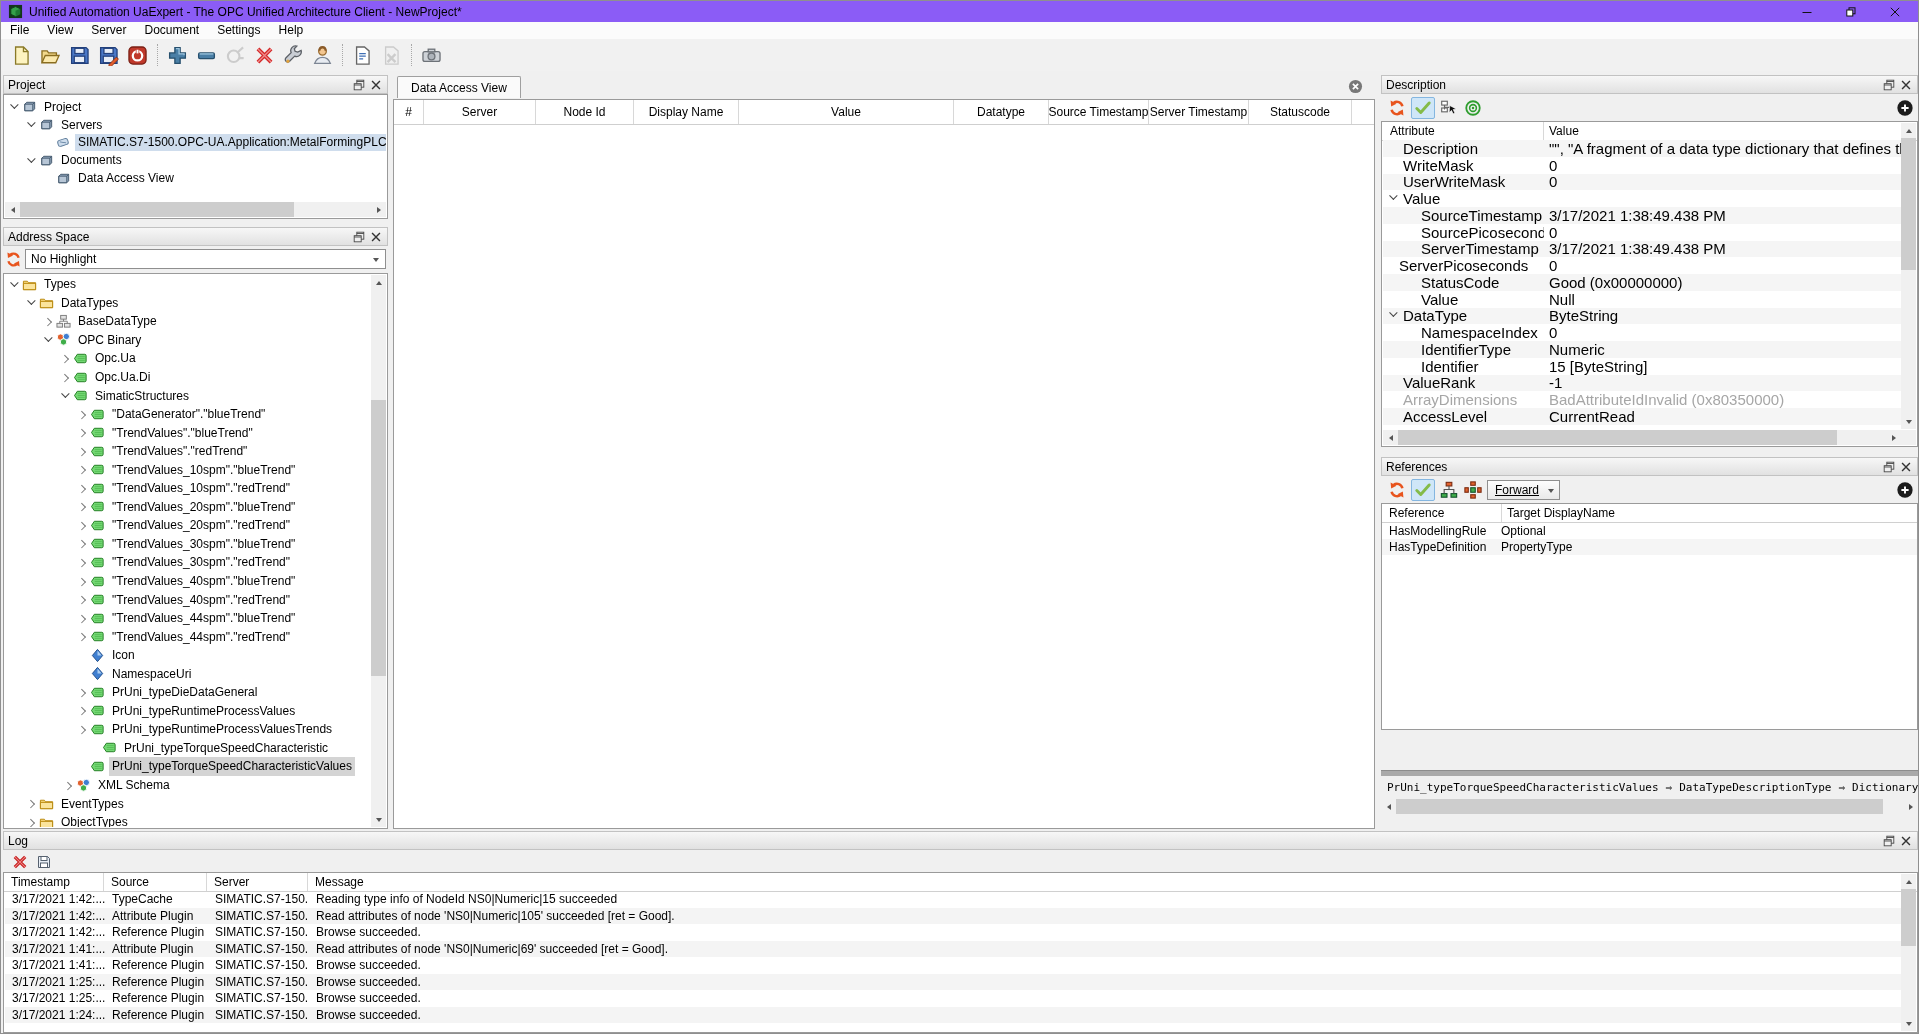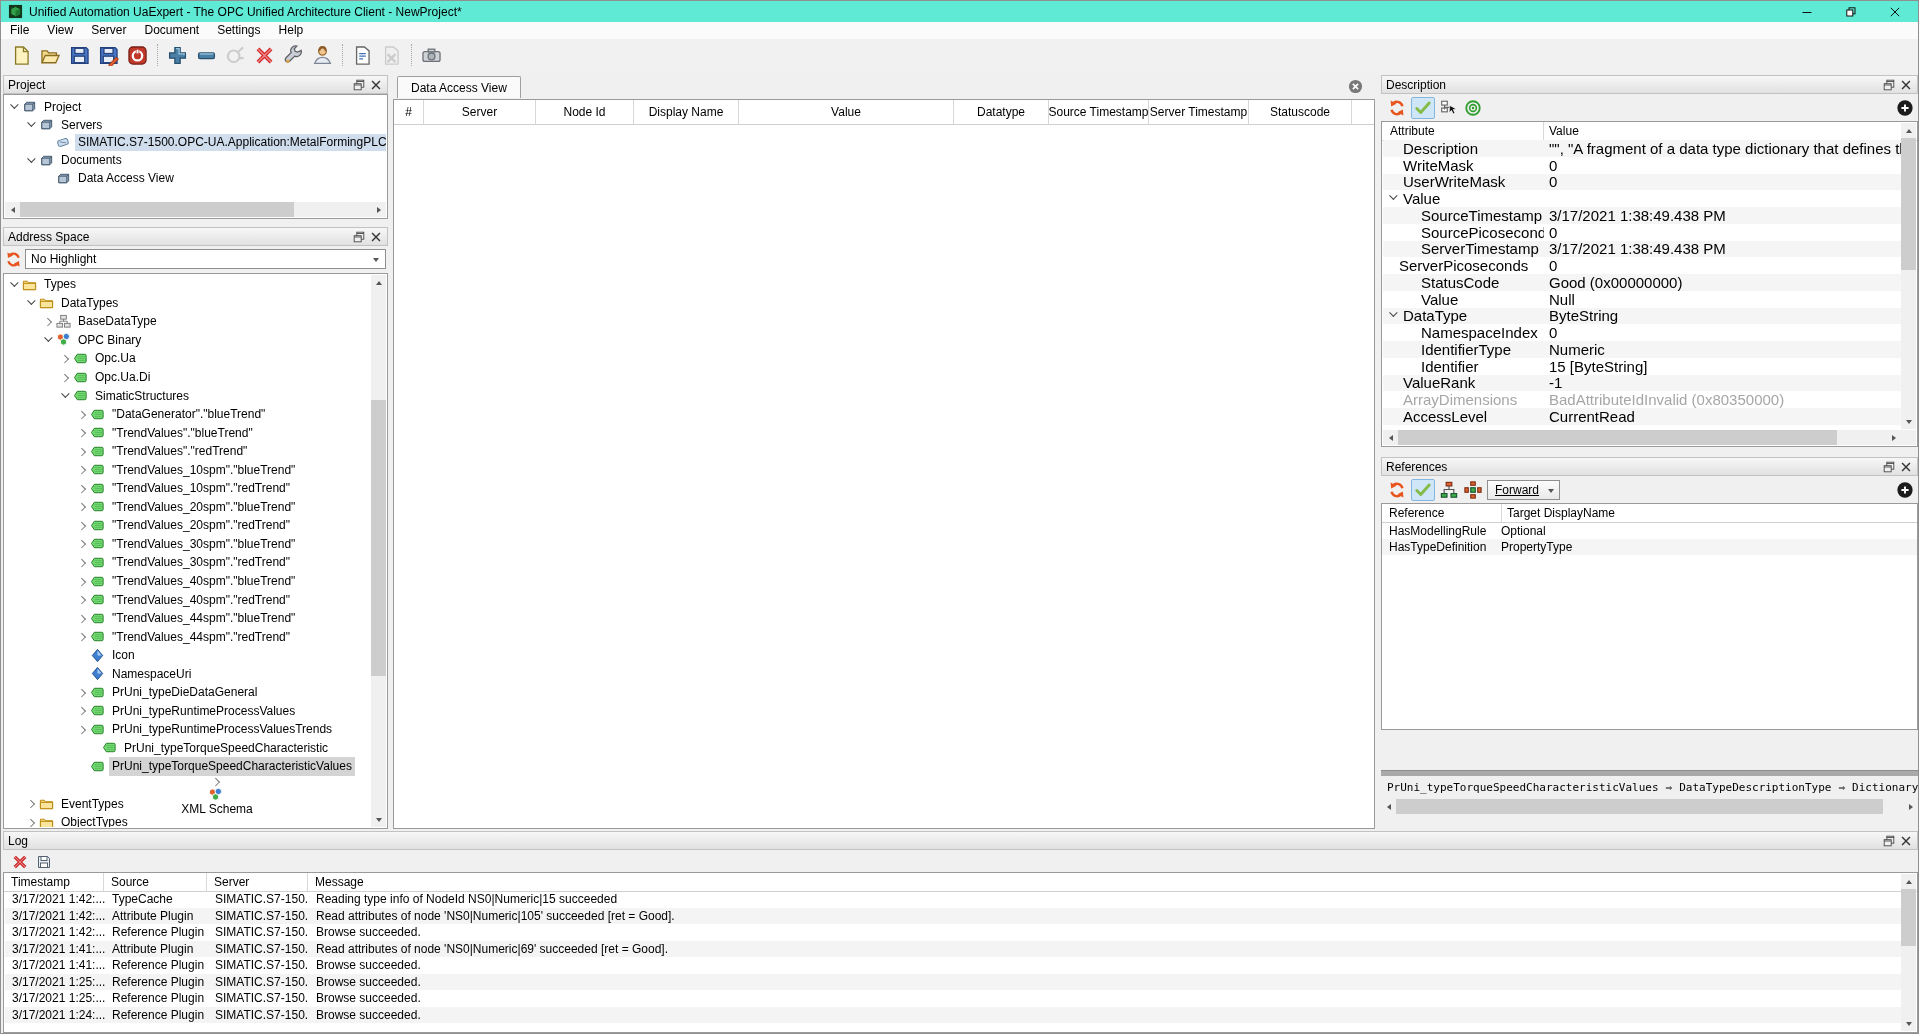--- a/index.html
+++ b/index.html
@@ -3,21 +3,21 @@
 <meta charset="utf-8">
 <style>
   html,body{margin:0;padding:0;}
   body{width:1919px;height:1034px;position:relative;overflow:hidden;background:#f0f0f0;
        font-family:"Liberation Sans","DejaVu Sans",sans-serif;font-size:12px;color:#000;}
   #app{position:absolute;inset:0;border:1px solid #8f8f8f;box-sizing:border-box;}
   .icn{display:inline-block;flex:none;width:16px;height:16px;}
   .icn svg{width:100%;height:100%;display:block;}
 
   
-  #titlebar{position:absolute;left:0;top:0;width:100%;height:21px;background:#5eead4;display:flex;align-items:center;}
+  #titlebar{position:absolute;left:0;top:0;width:100%;height:21px;background:#8b5cf6;display:flex;align-items:center;}
   #titlebar .app-icon{width:15px;height:15px;margin:0 6px 0 7px;}
   #titlebar .title{font-size:12px;white-space:nowrap;}
   #win-controls{position:absolute;right:1px;top:0;height:21px;display:flex;}
   .wbtn{width:44px;height:21px;display:flex;align-items:center;justify-content:center;}
   .wbtn .icn{width:10px;height:10px;}
 
   
   #menubar{position:absolute;left:0;top:21px;width:100%;height:17px;background:#fbfbfb;display:flex;align-items:center;}
   .menu-item{padding:0 9px;height:17px;line-height:17px;}
 
@@ -707,21 +707,21 @@
           <div class="trow" style="padding-left: 72px;">
             <span class="exp none"></span>
             <span class="icn ti">
               <svg viewBox="0 0 16 16">
                 <path d="M4.6 3.5h7.9A1.5 1.5 0 0 1 14 5v6a1.5 1.5 0 0 1-1.5 1.5H4.6L1.6 8z" fill="#74d874" stroke="#1e7a1e"></path>
                 <path d="M5 6h7.5M5 8h7.5M5 10h7.5" stroke="#4db84d" stroke-width=".8" fill="none"></path>
               </svg>
             </span>
             <span class="tlabel sel-gray">PrUni_typeTorqueSpeedCharacteristicValues</span>
           </div>
-          <div class="trow" style="padding-left: 58px; flex-direction: column;">
+          <div class="trow" style="padding-left: 58px;">
             <span class="exp closed"></span>
             <span class="icn ti">
               <svg viewBox="0 0 16 16">
                 <circle cx="4.8" cy="5.4" r="3.4" fill="#e2622e" stroke="#fff"></circle>
                 <circle cx="11" cy="4.8" r="3.4" fill="#3f7fd1" stroke="#fff"></circle>
                 <circle cx="8" cy="10.6" r="3.4" fill="#3fae49" stroke="#fff"></circle>
               </svg>
             </span>
             <span class="tlabel">XML Schema</span>
           </div>

